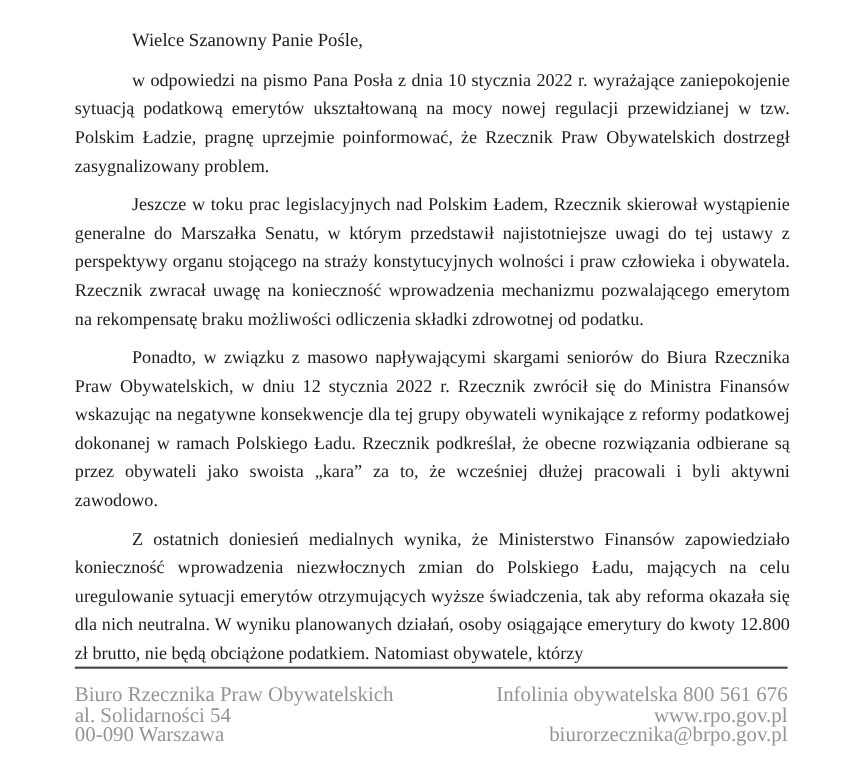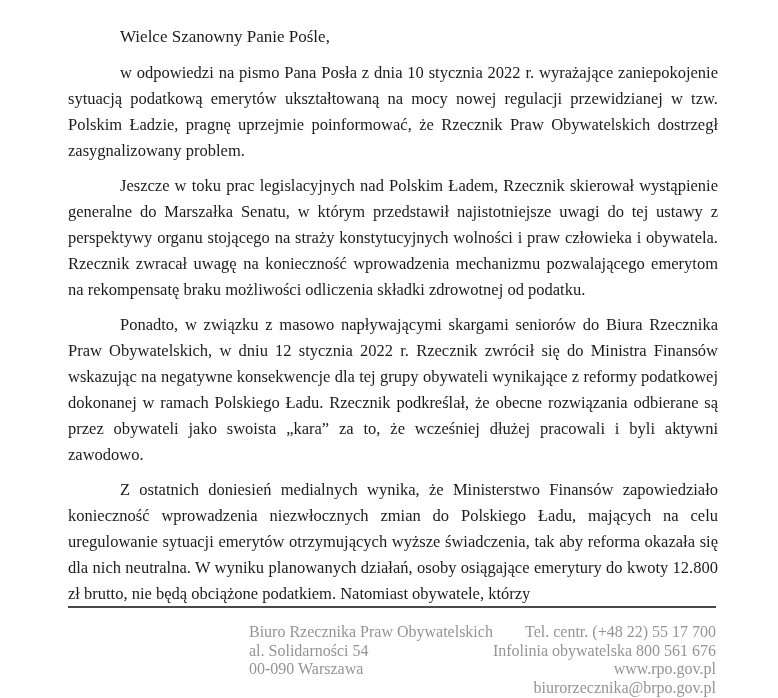--- a/index.html
+++ b/index.html
@@ -42,24 +42,24 @@
     width: 648px;
   }
   .footer-divider {
     height: 0;
     border-top: 2px solid #4a4a4a;
     margin: 0;
   }
   .footer-columns {
     margin-top: 15px;
     display: flex;
-    justify-content: flex-end;
+    justify-content: space-between;
     align-items: flex-start;
     color: #949494;
-    font-size: 16px;
+    font-size: 19px;
     line-height: 18.5px;
   }
   .footer-address { text-align: left; }
   .footer-contact { text-align: right; }
   .footer-line { white-space: nowrap; }
 </style>
 </head>
 <body>
 
 <div class="page">
@@ -78,21 +78,20 @@
 
   <div class="footer">
     <div class="footer-divider"></div>
     <div class="footer-columns">
       <div class="footer-address">
         <div class="footer-line">Biuro Rzecznika Praw Obywatelskich</div>
         <div class="footer-line">al. Solidarności 54</div>
         <div class="footer-line">00-090 Warszawa</div>
       </div>
       <div class="footer-contact">
-        <div class="footer-line">Tel. centr. (+48 22) 55 17 700</div>
         <div class="footer-line">Infolinia obywatelska 800 561 676</div>
         <div class="footer-line">www.rpo.gov.pl</div>
         <div class="footer-line">biurorzecznika@brpo.gov.pl</div>
       </div>
     </div>
   </div>
 
 </div>
 
 </body></html>

